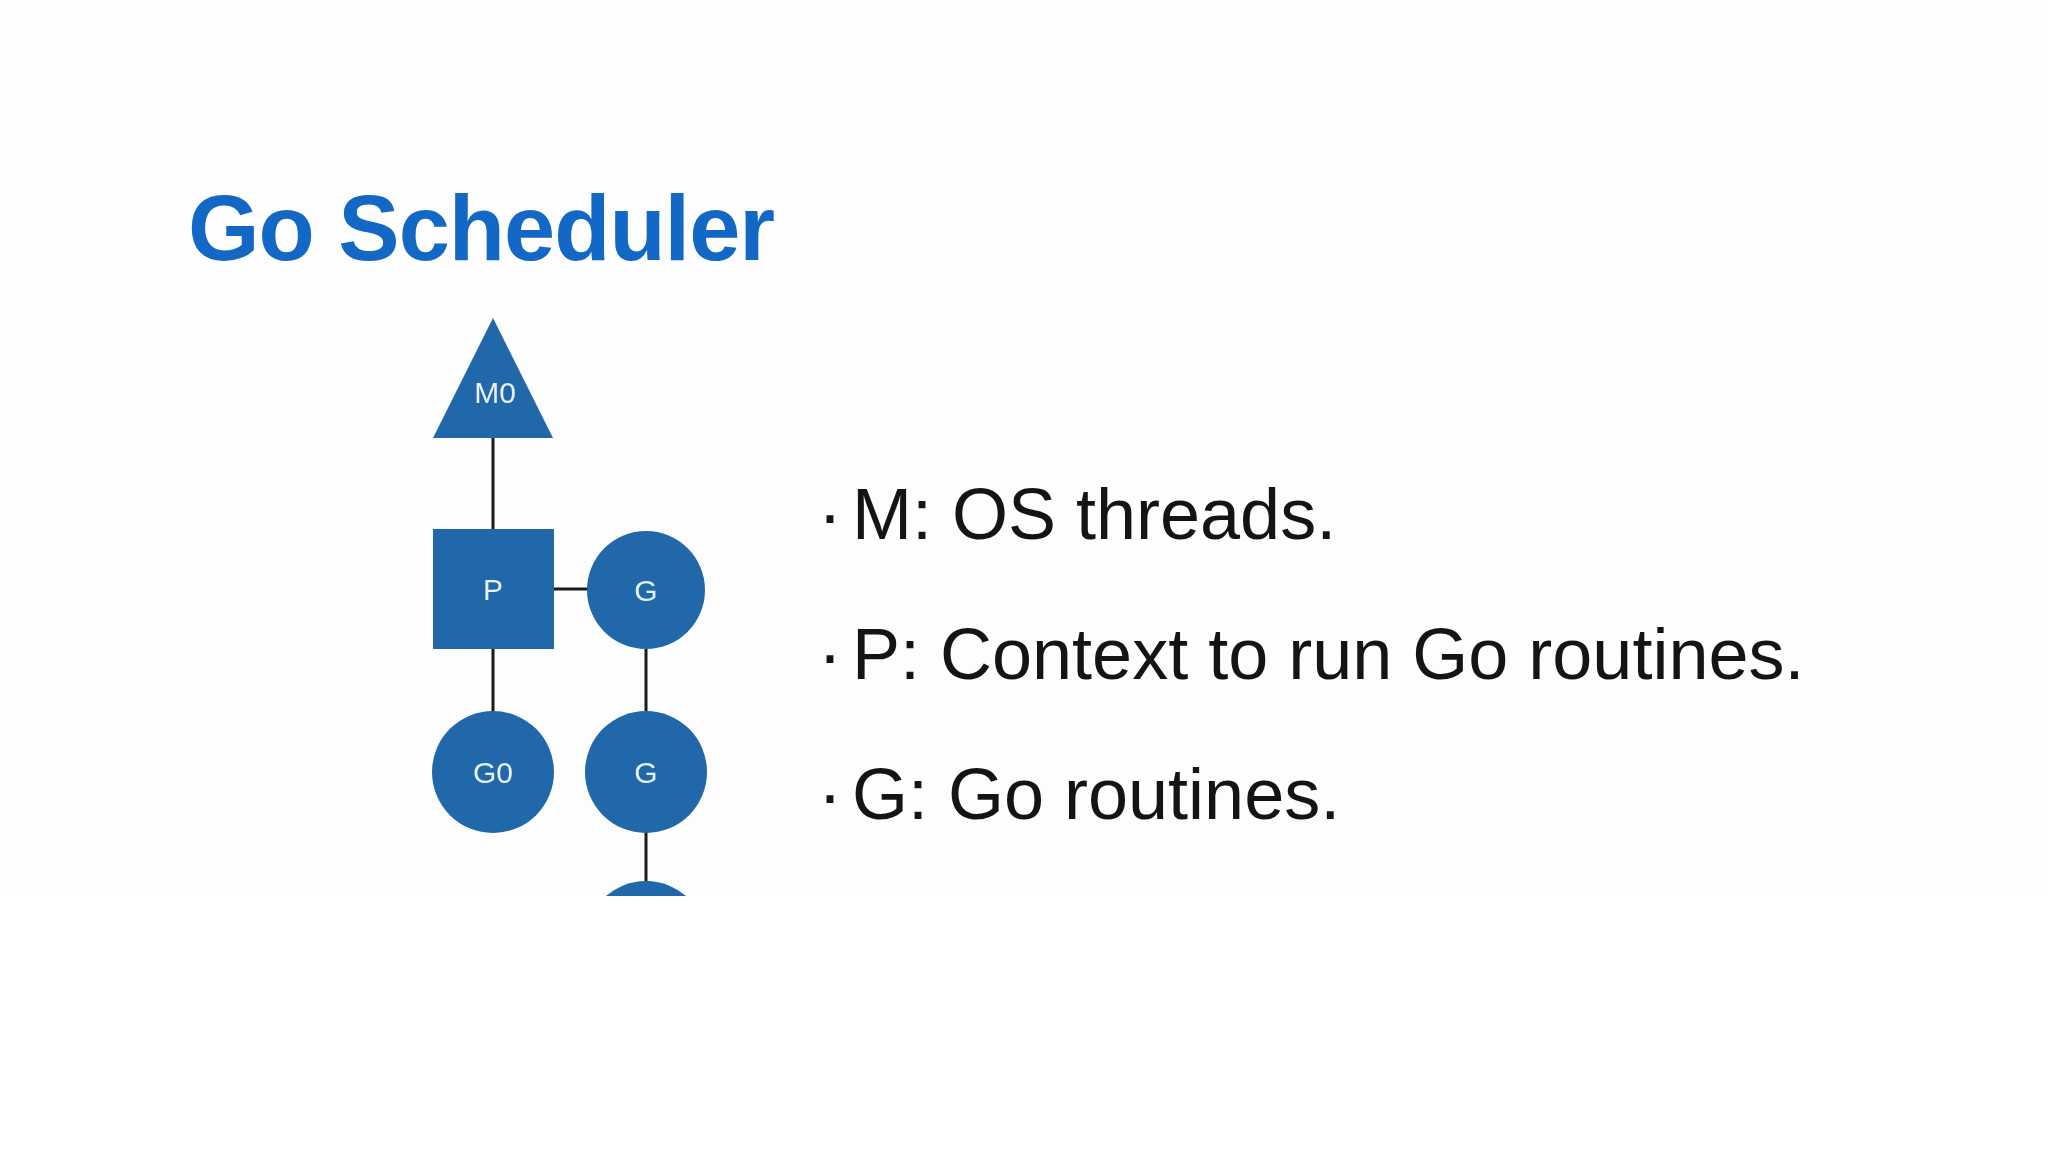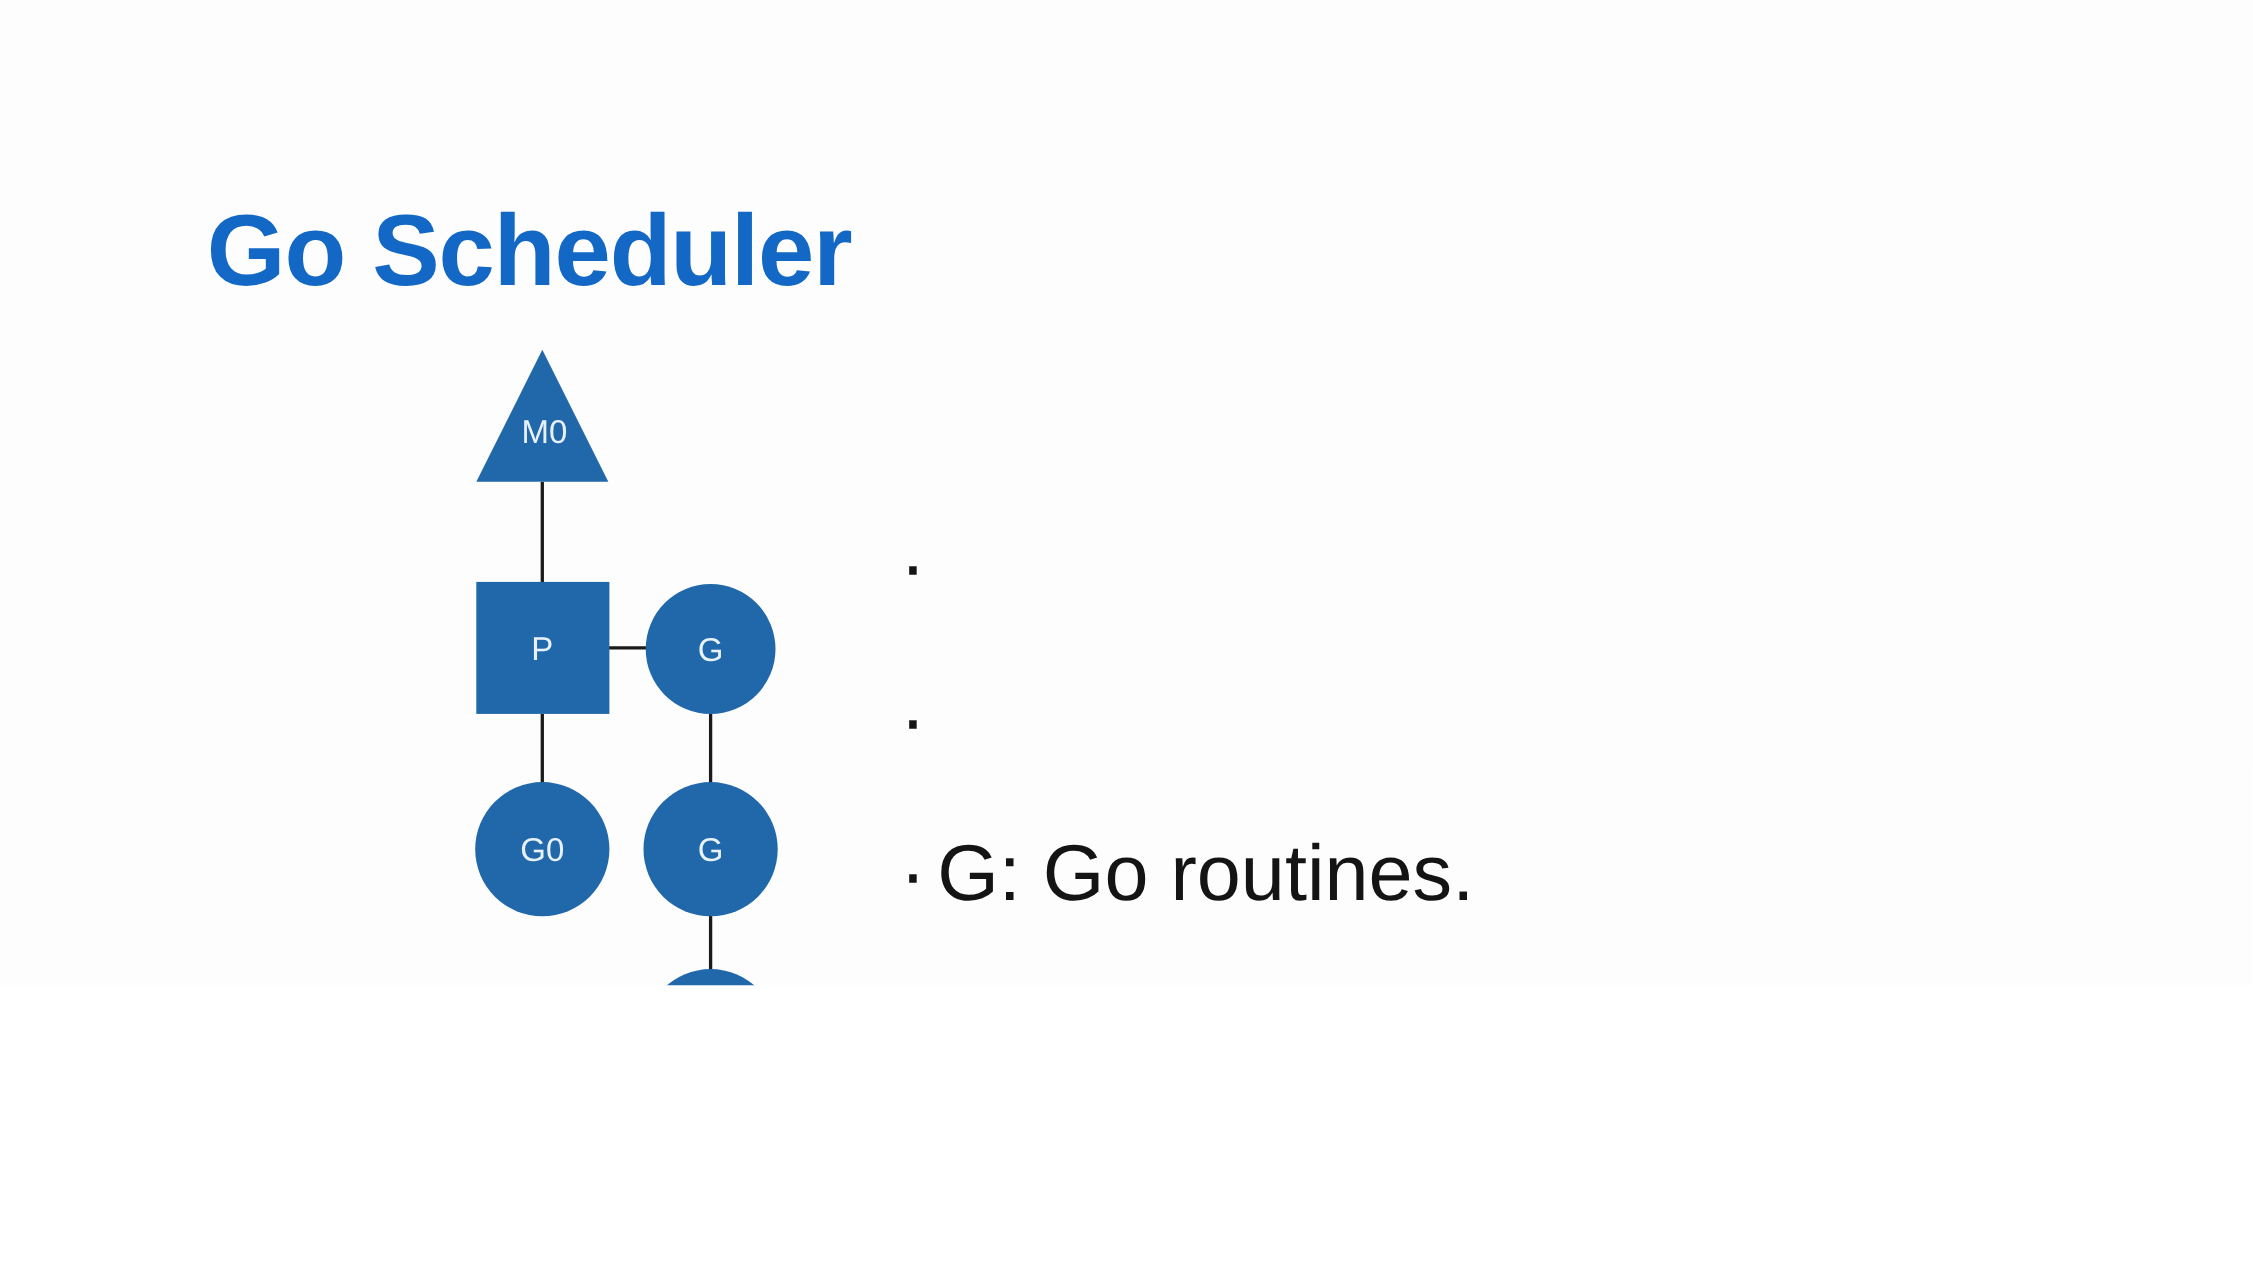--- a/index.html
+++ b/index.html
@@ -94,23 +94,25 @@
     <circle class="shape" cx="646" cy="772" r="61"></circle>
     <text class="node-label" x="646" y="783">G</text>
 
     <circle class="shape" cx="646" cy="942" r="61"></circle>
     <text class="node-label" x="646" y="953">G</text>
   </svg>
 
   <div class="bullets">
     <div class="bullet-line">
       <span class="bullet-marker">·</span>
+      <span>M: OS threads.</span>
     </div>
     <div class="bullet-line">
       <span class="bullet-marker">·</span>
+      <span>P: Context to run Go routines.</span>
     </div>
     <div class="bullet-line">
       <span class="bullet-marker">·</span>
       <span>G: Go routines.</span>
     </div>
   </div>
 
 </div>
 
 </body></html>

